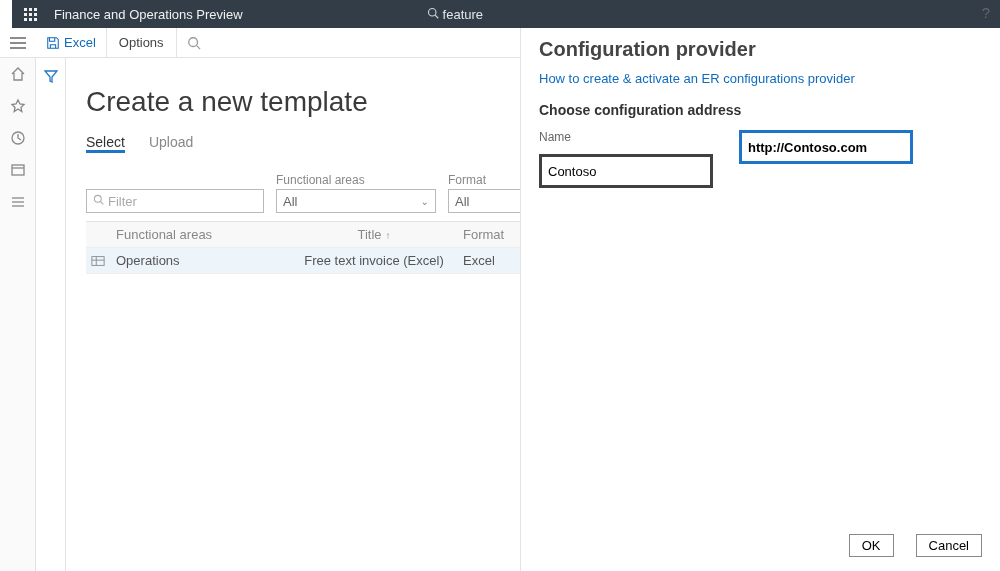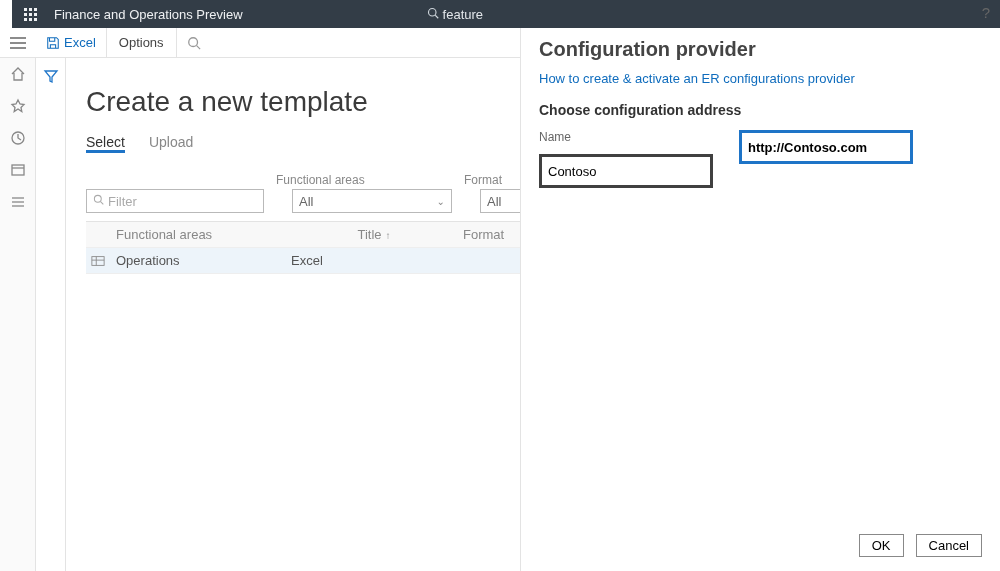--- a/index.html
+++ b/index.html
@@ -42,21 +42,21 @@
   .tab { font-size: 14px; color:#888; cursor:pointer;}
   .tab.active { color:#333; border-bottom: 3px solid #1e74c7;}
 
   
   .filters { display:flex; gap: 12px; margin-bottom: 4px;}
   .filter-group { display:flex; flex-direction:column;}
   .filter-label { font-size:12px; color:#888; margin-bottom: 2px; }
   .fld { height:24px; border:1px solid #b9b9b9; font-size:13px; color:#666; display:flex; align-items:center; padding:0 6px;}
   .fld.filter-input { width:178px; color:#aaa;}
   .mag { color:#aaa; font-size:12px; margin-right:4px;}
-  .fld.dropdown { width:160px; justify-content:space-between; cursor:pointer;margin-left:16px;}
+  .fld.dropdown { width:160px; justify-content:space-between; cursor:pointer;}
   .fld.dropdown.fmt { width:80px; }
   .chev { font-size:10px; color:#888; }
 
   
   .grid { margin-top: 8px; border-top:1px solid #e3e3e3;}
   .grid-header, .grid-row { display:flex; align-items:center; height:26px; border-bottom:1px solid #eee; font-size:13px;}
   .grid-header { color:#888; background:#f8f8f8;}
   .col-icon { width:24px; display:flex; justify-content:center; }
   .col-fa { width:175px; padding-left:6px;}
   .col-title { width:172px; padding-left:6px;text-align:center;}
@@ -68,21 +68,21 @@
   
   .panel { position:absolute; top:28px; right:0; width:480px; height: calc(571px - 28px); background:#fff; border-left:1px solid #e3e3e3;}
   .panel-title { font-size:20px; color:#444; font-weight:600; padding: 10px 18px 4px 18px;}
   .panel-link { color:#0f6cbd; font-size:13px; padding: 6px 18px; display:block; cursor:pointer;}
   .panel-subtitle { font-size:14px; font-weight:600; padding: 10px 18px 12px 18px; color:#333;}
   .panel-fields { display:flex; gap: 26px; padding: 0 18px;}
   .pf { display:flex; flex-direction:column;}
   .pf label { font-size:12px; color:#666; margin-bottom:10px;}
   .pf input { height:34px; border:3px solid #404040; font-size:13px; padding:0 6px; width:174px;}
   .pf input.internet { border-color:#1e74c7;font-weight:bold;}
-  .panel-buttons { position:absolute; bottom:14px; right:18px; display:flex; gap:12px;align-items:flex-end;}
+  .panel-buttons { position:absolute; bottom:14px; right:18px; display:flex; gap:22px;align-items:flex-end;}
   .btn { border:1px solid #888; background:#fff; font-size:13px; padding:3px 12px; cursor:pointer;}
 </style>
 </head>
 <body>
 
 <div class="topbar">
   <div class="waffle">
     <div class="waffle-grid">
         <span></span>
         <span></span>
@@ -219,20 +219,21 @@
     </div>
     <div class="grid-row">
       <div class="col-icon">
         <svg class="row-ic" viewBox="0 0 16 16">
             <rect x="1" y="3" width="14" height="10" stroke="#888" fill="none"></rect>
             <line x1="1" y1="7" x2="15" y2="7" stroke="#888"></line>
             <line x1="6" y1="3" x2="6" y2="13" stroke="#888"></line>
           </svg>
       </div>
       <div class="col-fa">Operations</div>
+      <div class="col-title">Free text invoice (Excel)</div>
       <div class="col-format">Excel</div>
     </div>
   </div>
 </div>
 
 <div class="panel">
   <div class="panel-title">Configuration provider</div>
   <a class="panel-link">How to create &amp; activate an ER configurations provider</a>
   <div class="panel-subtitle">Choose configuration address</div>
   <div class="panel-fields">

